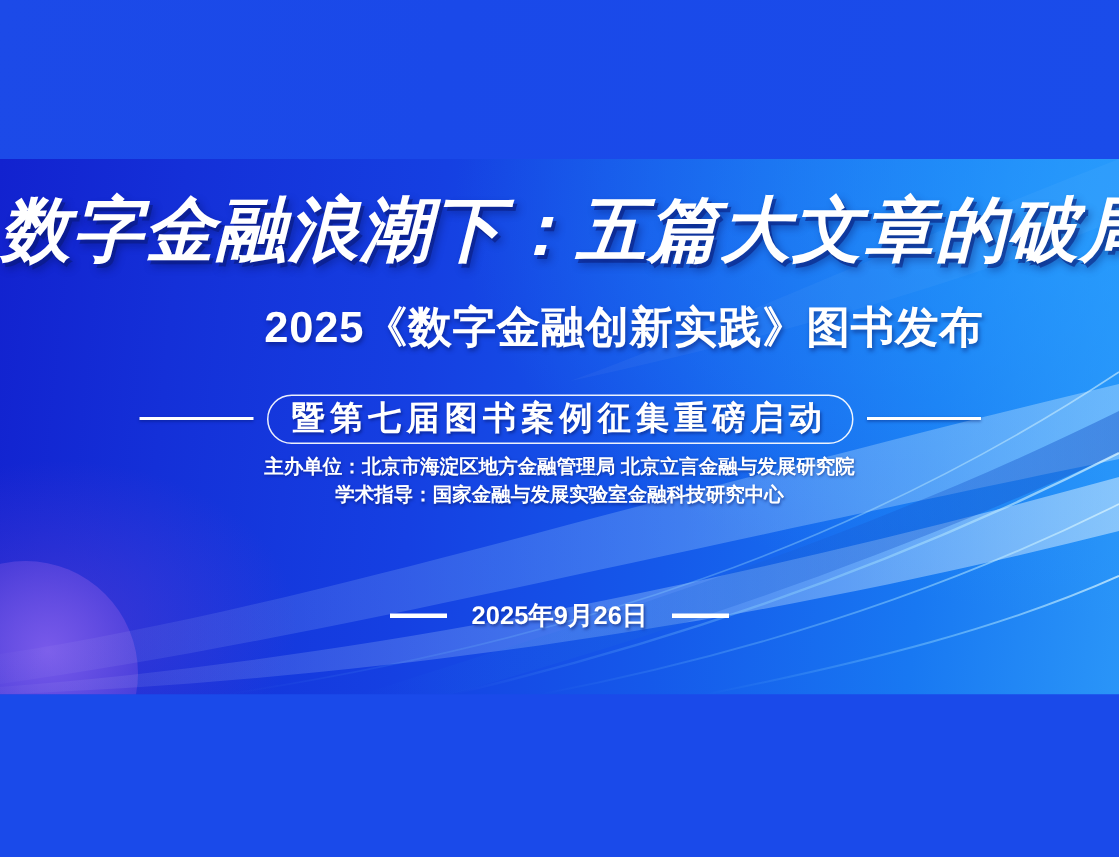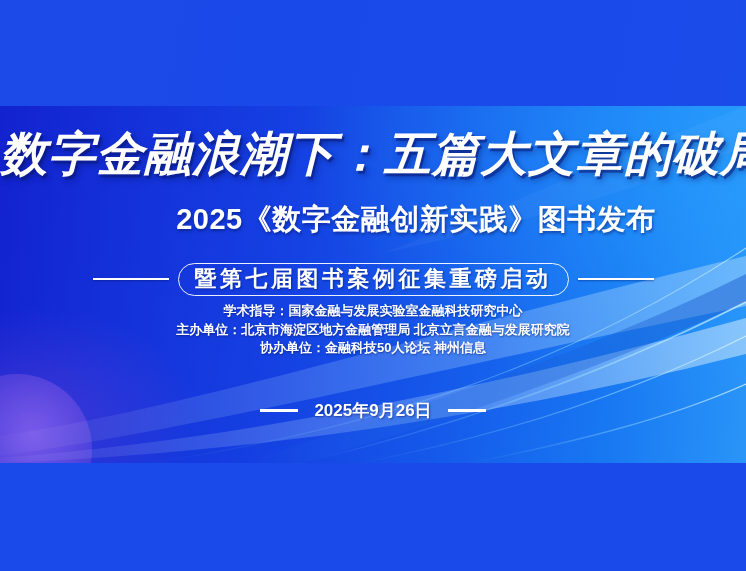--- a/index.html
+++ b/index.html
@@ -234,23 +234,22 @@
 
     <div class="subtitle">2025《数字金融创新实践》图书发布</div>
 
     <div class="banner-row">
       <div class="rule"></div>
       <div class="banner-box">暨第七届图书案例征集重磅启动</div>
       <div class="rule"></div>
     </div>
 
     <div class="orgs">
+      <div class="org-line">主办单位：北京市海淀区地方金融管理局  北京立言金融与发展研究院</div>
       <div class="org-line">学术指导：国家金融与发展实验室金融科技研究中心</div>
-      <div class="org-line">主办单位：北京市海淀区地方金融管理局  北京立言金融与发展研究院</div>
-      <div class="org-line">协办单位：金融科技50人论坛  神州信息</div>
     </div>
 
     <div class="date-row">
       <div class="date-rule"></div>
       <div class="date-text">2025年9月26日</div>
       <div class="date-rule"></div>
     </div>
 
   </div>
 

